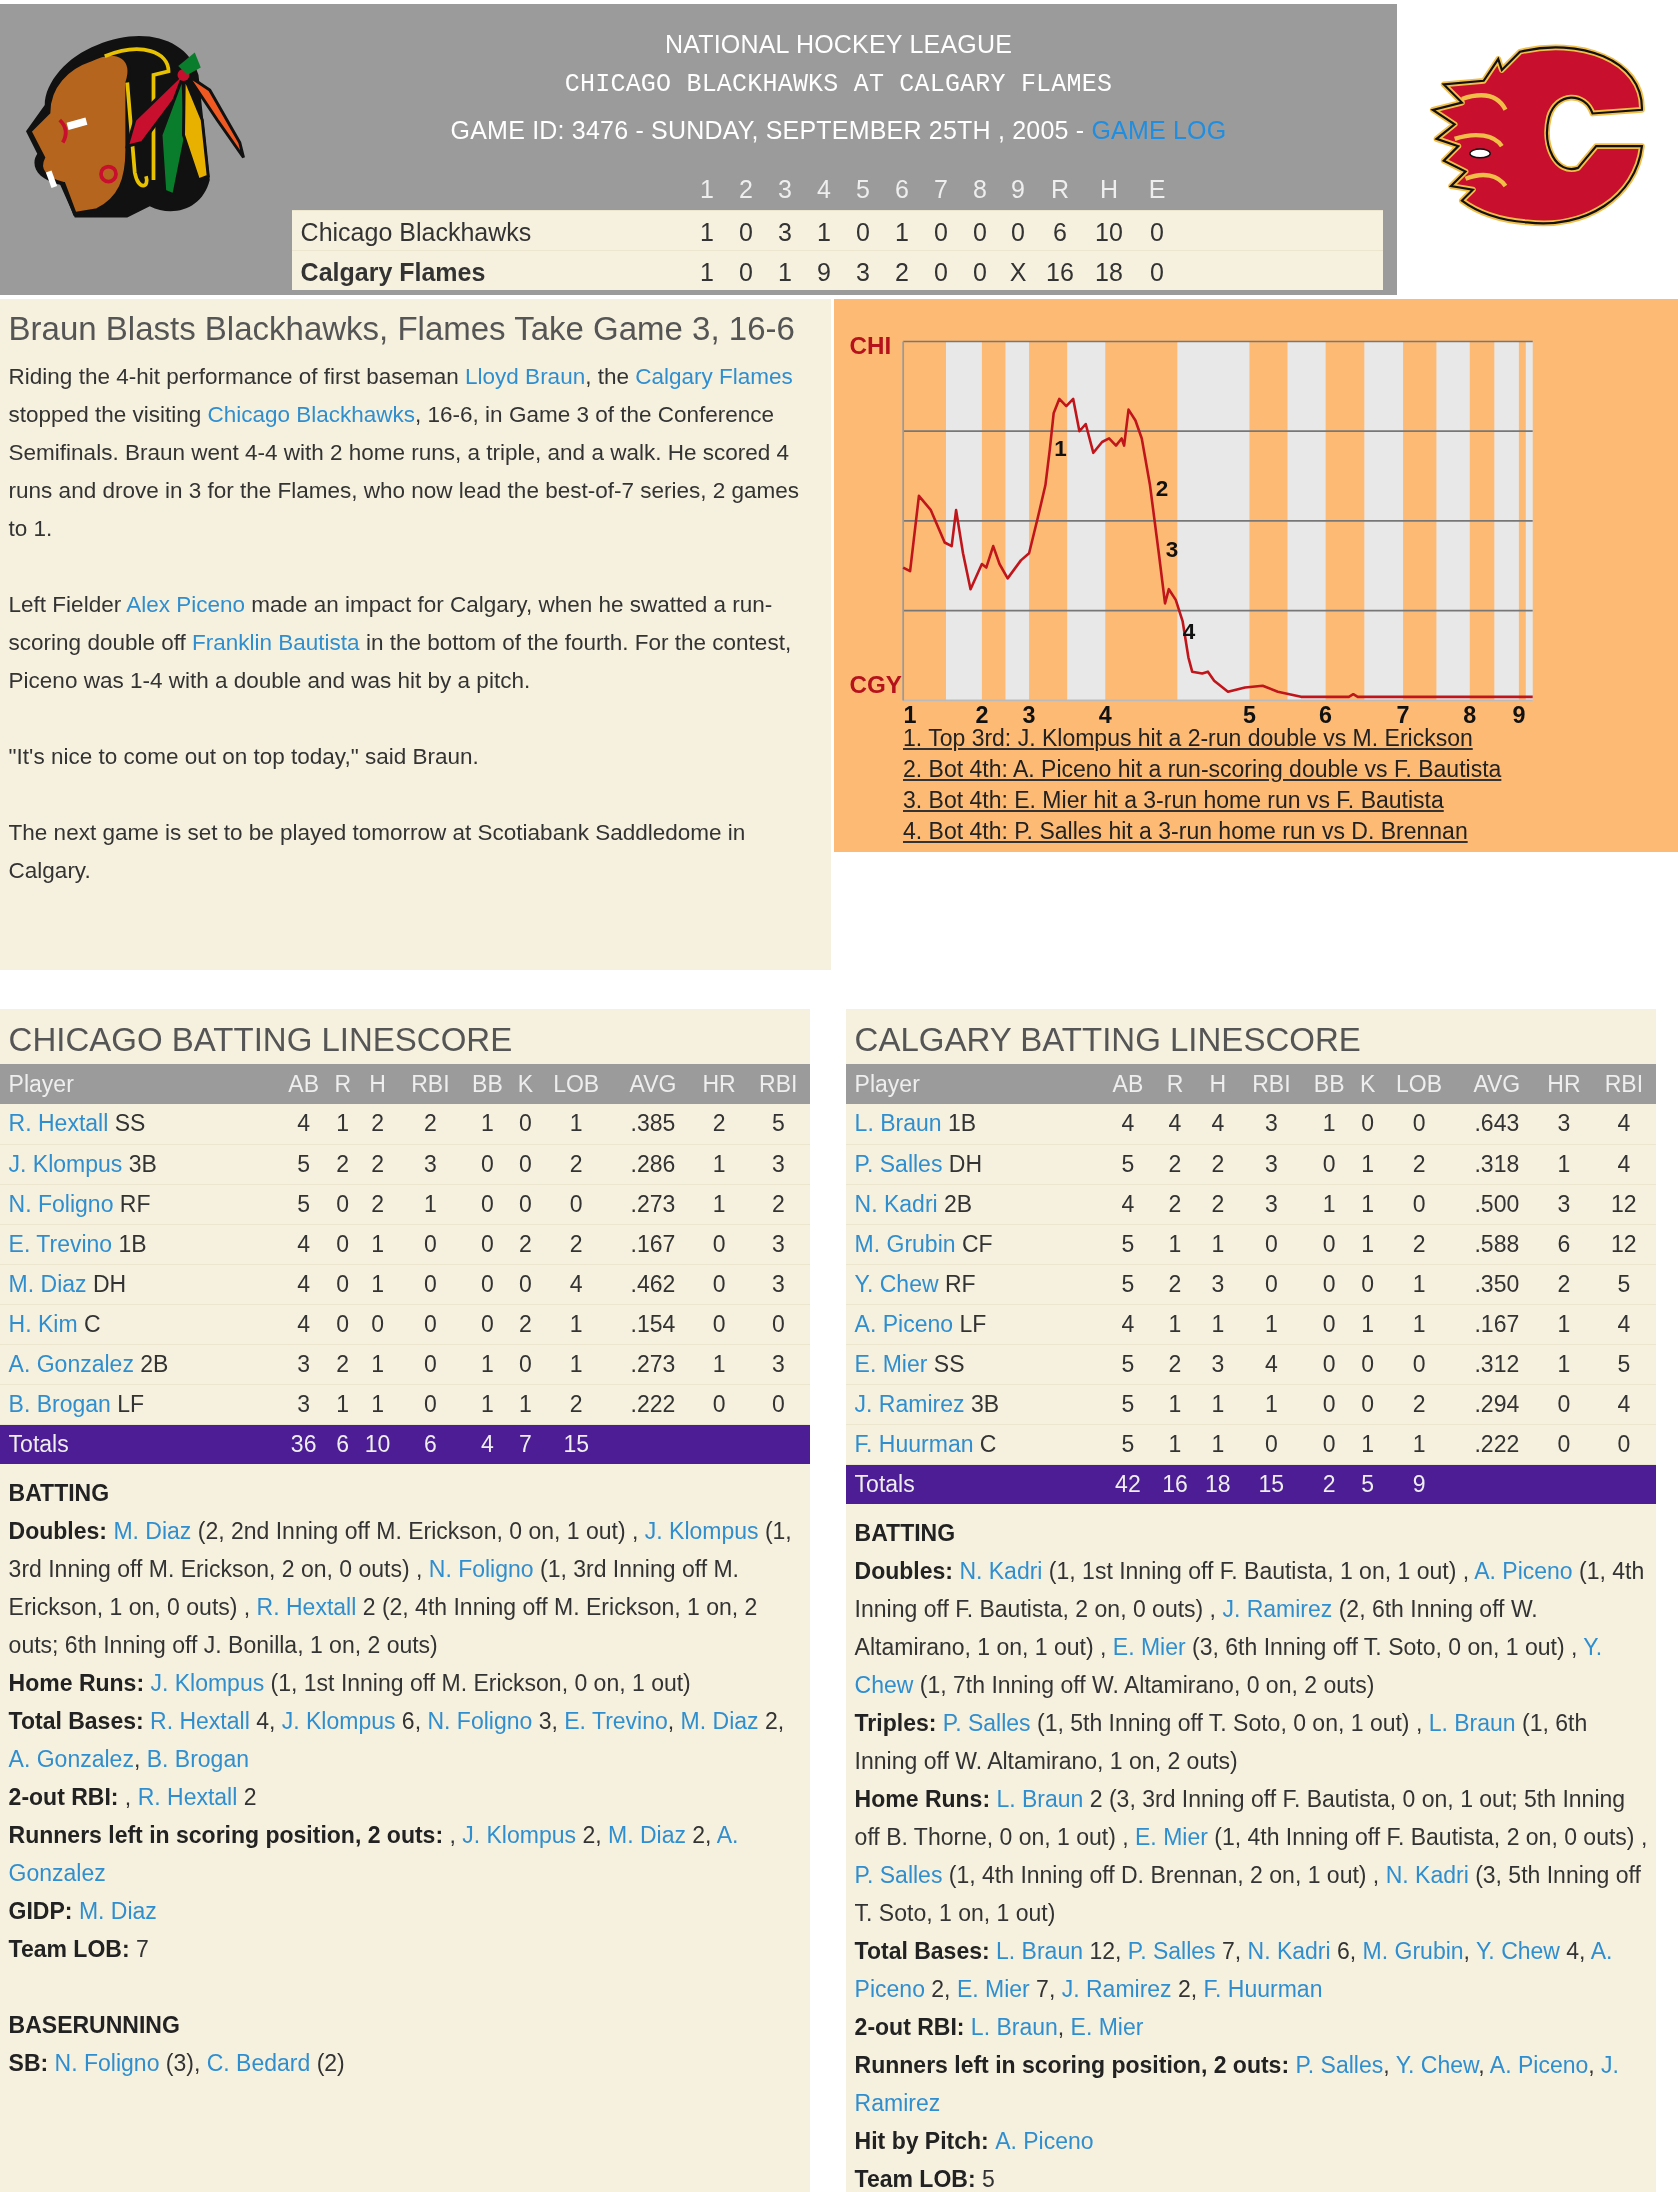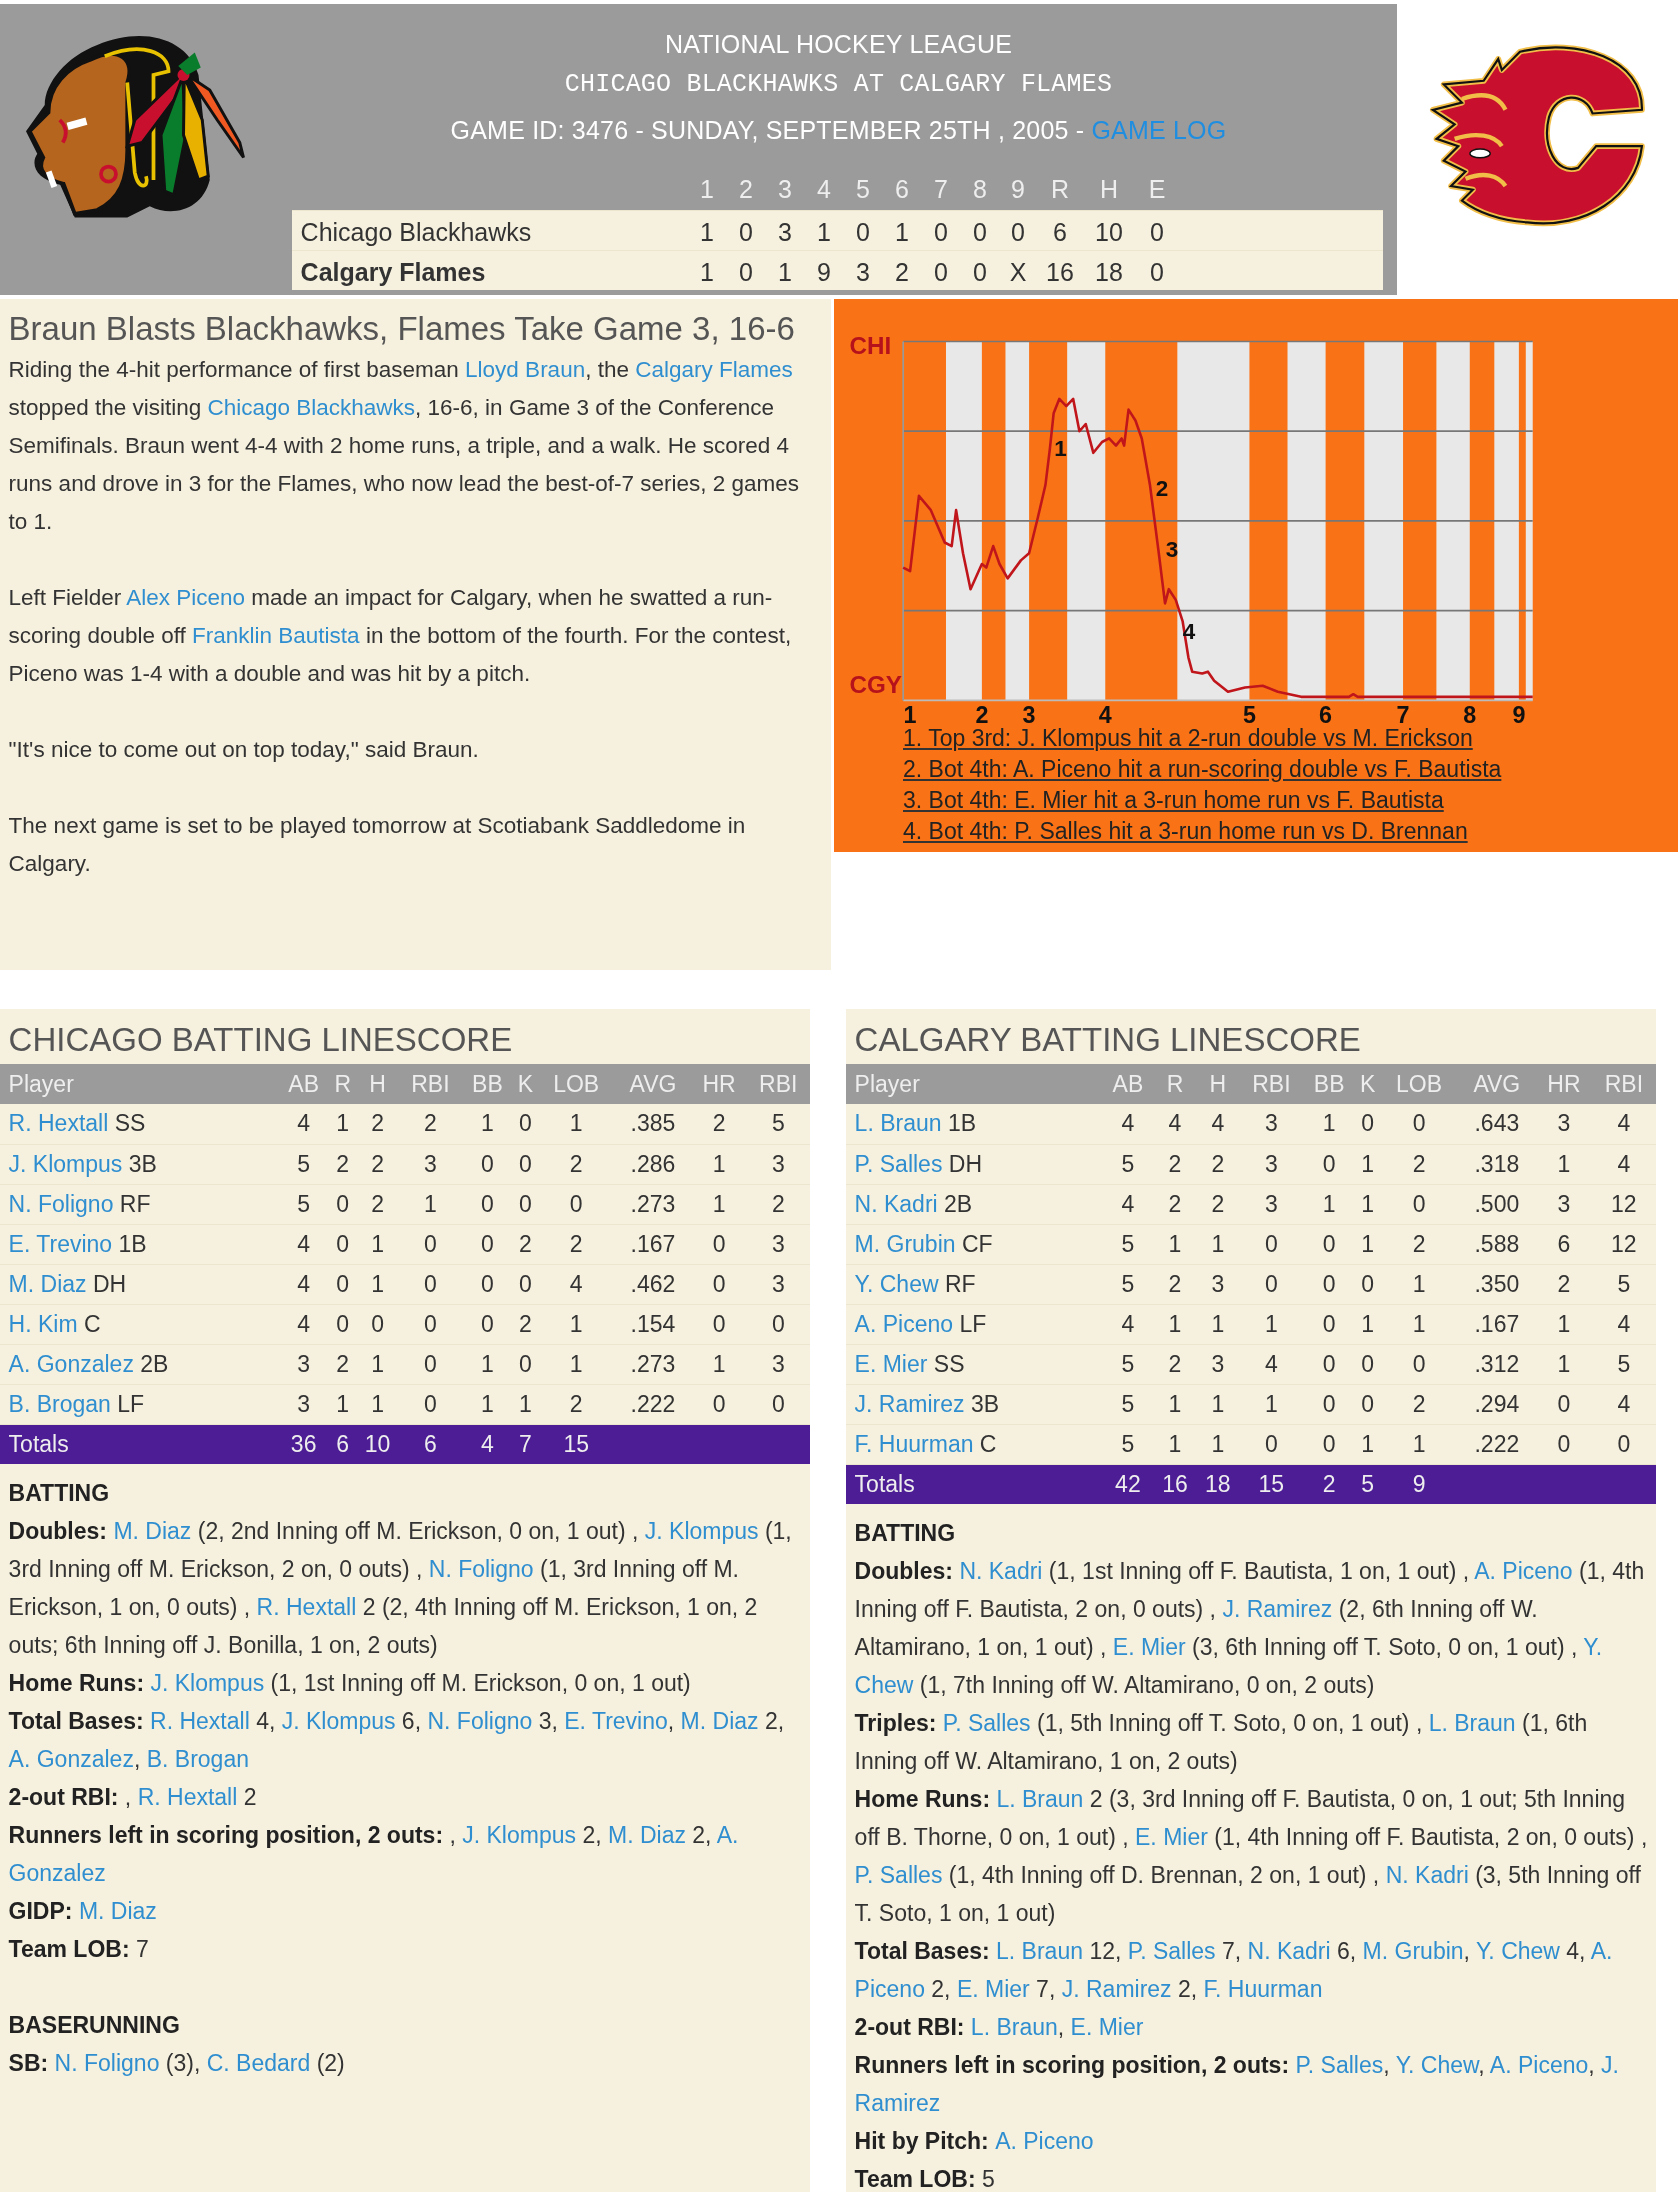--- a/index.html
+++ b/index.html
@@ -20,25 +20,25 @@
   #linescore { position: absolute; left: 292px; top: 163px; width: 1091px; height: 123px; }
   #linescore .ls-head { height: 43px; background: #9b9b9b; position: relative; }
   #linescore .ls-row { height: 40px; background: #f6f1de; position: relative; border-top: 1.7px solid #ece6cf; }
   #linescore .ls-team { position: absolute; left: 8.6px; top: 7px; font-size: 25px; color: #333; }
   #linescore .ls-row.winner .ls-team { font-weight: bold; }
   #linescore .ls-cell { position: absolute; top: 7px; width: 52px; text-align: center; font-size: 25px; color: #333; }
   #linescore .ls-head .ls-cell { color: #eeeeee; top: 8.6px; }
 
   
   #story { position: absolute; left: 0; top: 299px; width: 831px; height: 671px; background: #f6f1de; padding: 7px 8.6px; }
-  #story-title { font-size: 33px; color: #555; line-height: 45px; font-weight: normal; }
+  #story-title { font-size: 33px; color: #555; line-height: 45px; font-weight: normal; margin-bottom: 7px; }
   #story p { font-size: 22.5px; line-height: 38px; color: #333; margin-bottom: 38px; }
 
   
-  #chart-wrap { position: absolute; left: 834px; top: 299px; width: 844px; height: 553px; background: #f97316; }
+  #chart-wrap { position: absolute; left: 834px; top: 299px; width: 844px; height: 553px; background: #fdba74; }
   #wp-chart { position: absolute; left: 0; top: 0; }
   #chart-notes { position: absolute; left: 69px; top: 424px; text-decoration: underline; }
   #chart-notes div { font-size: 23px; line-height: 31px; color: #222; }
 
   
   .box { position: absolute; top: 1009px; width: 810px; height: 1183px; background: #f6f1de; }
   #box-chi { left: 0; }
   #box-cgy { left: 846px; }
   .box-title { font-size: 33px; color: #555; padding: 12px 8.6px 0 8.6px; height: 55px; }
   table.bat { width: 100%; border-collapse: collapse; font-size: 23px; }

